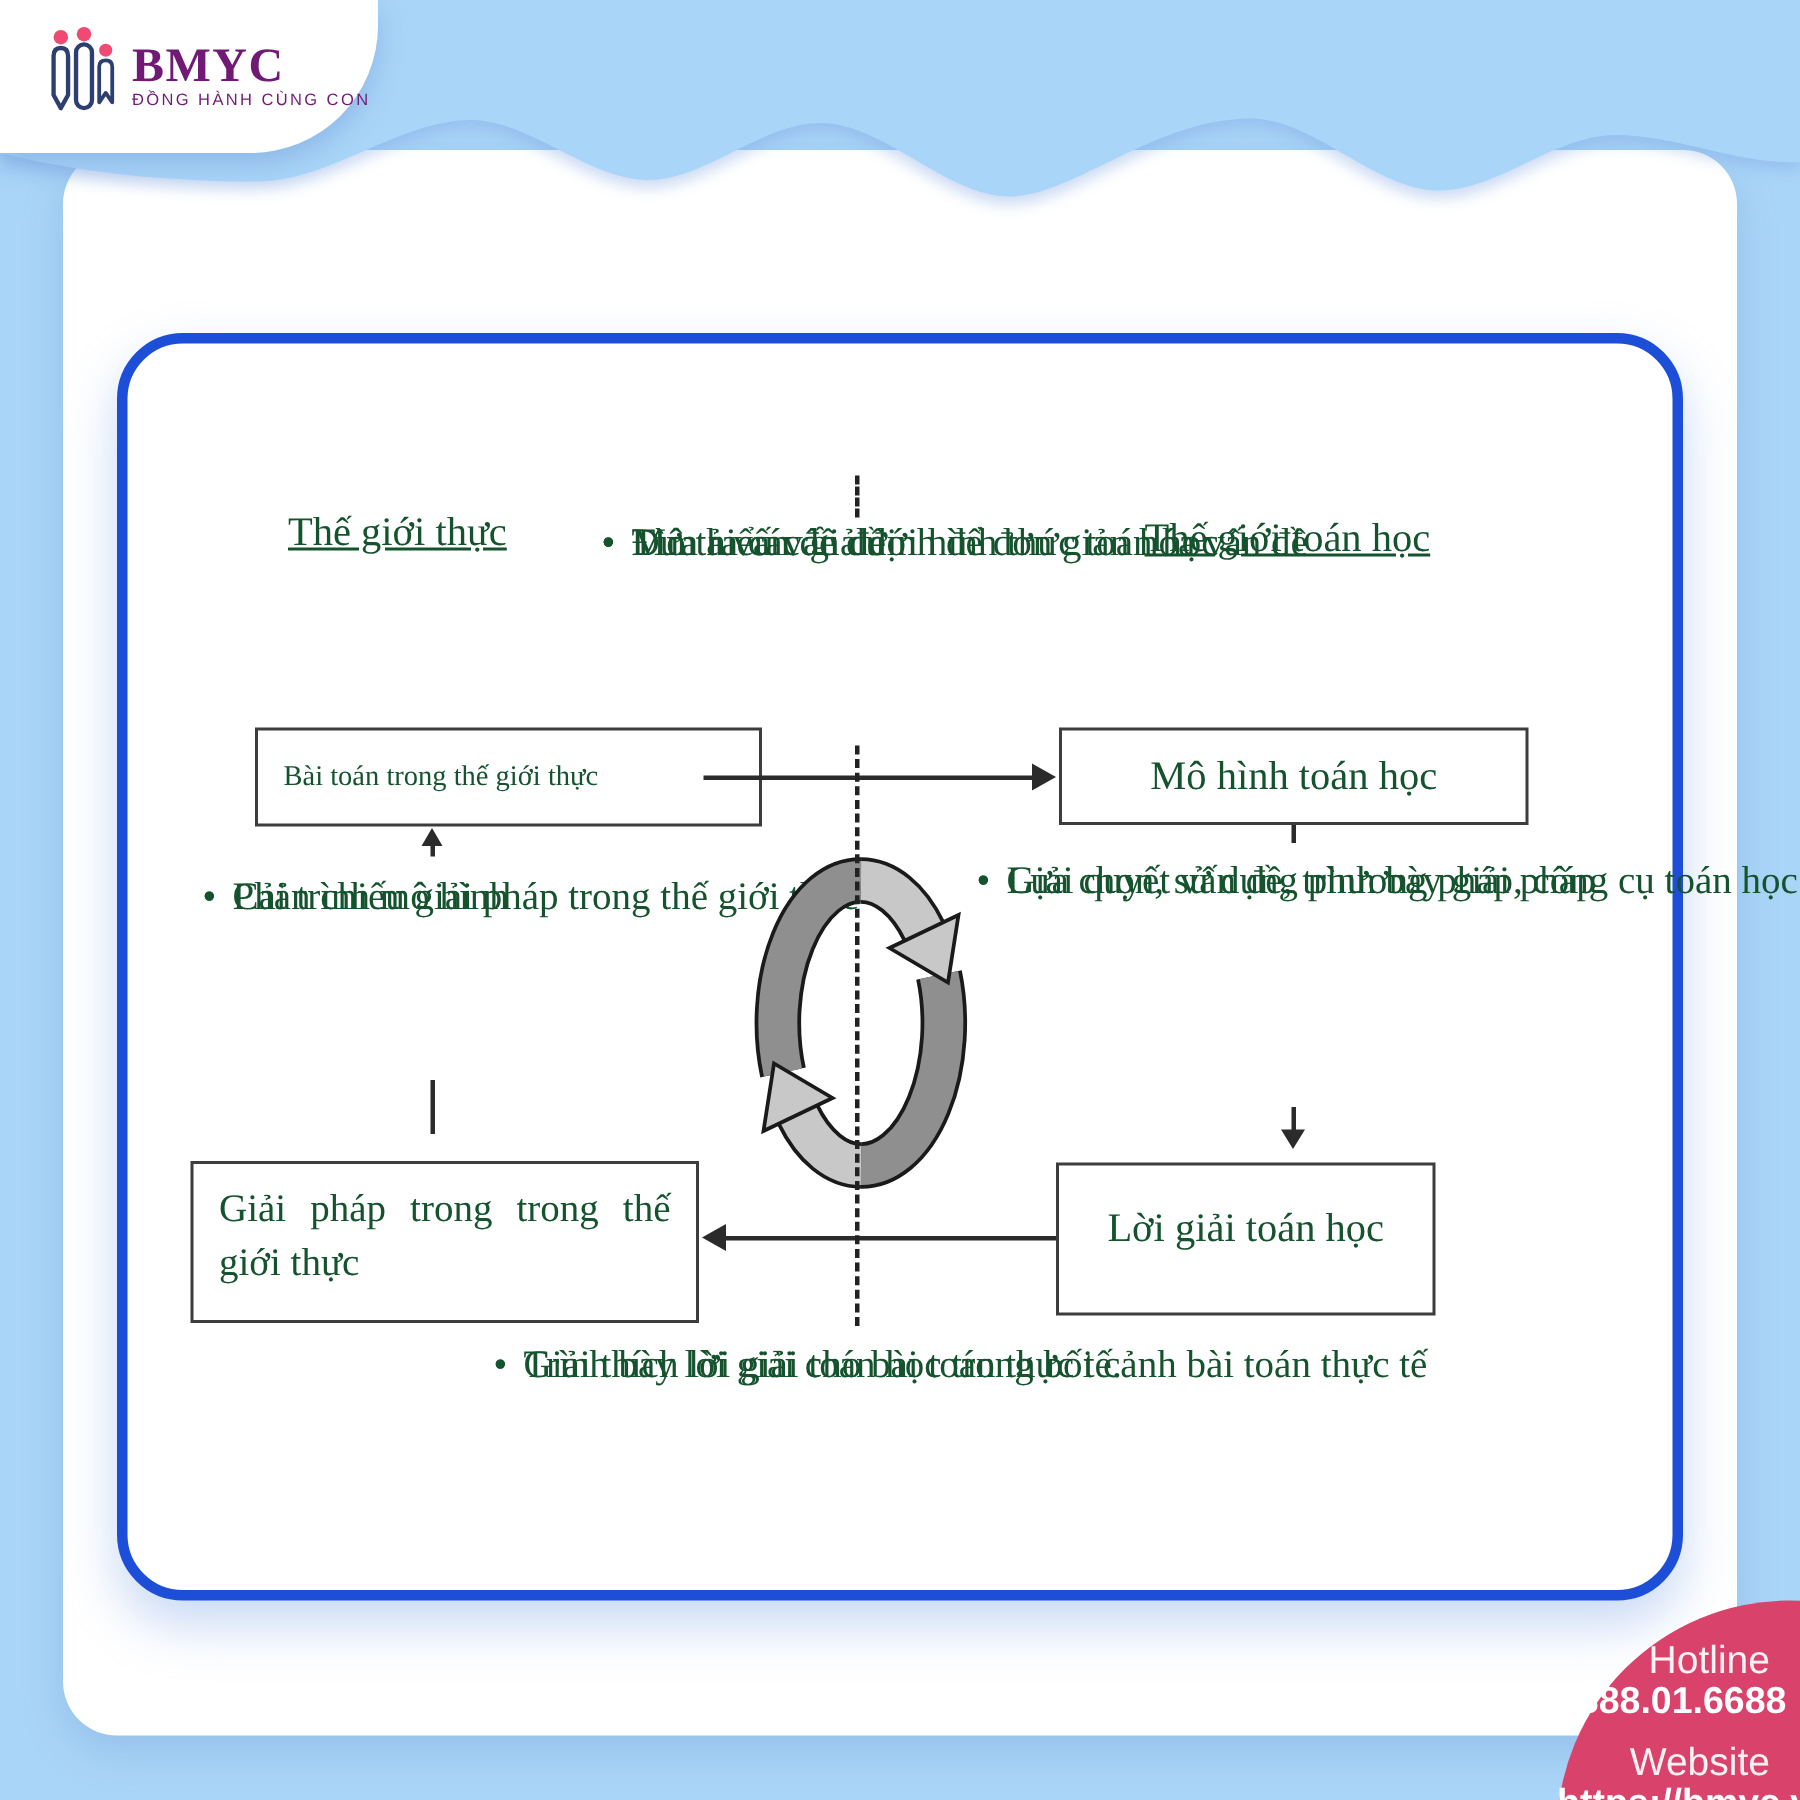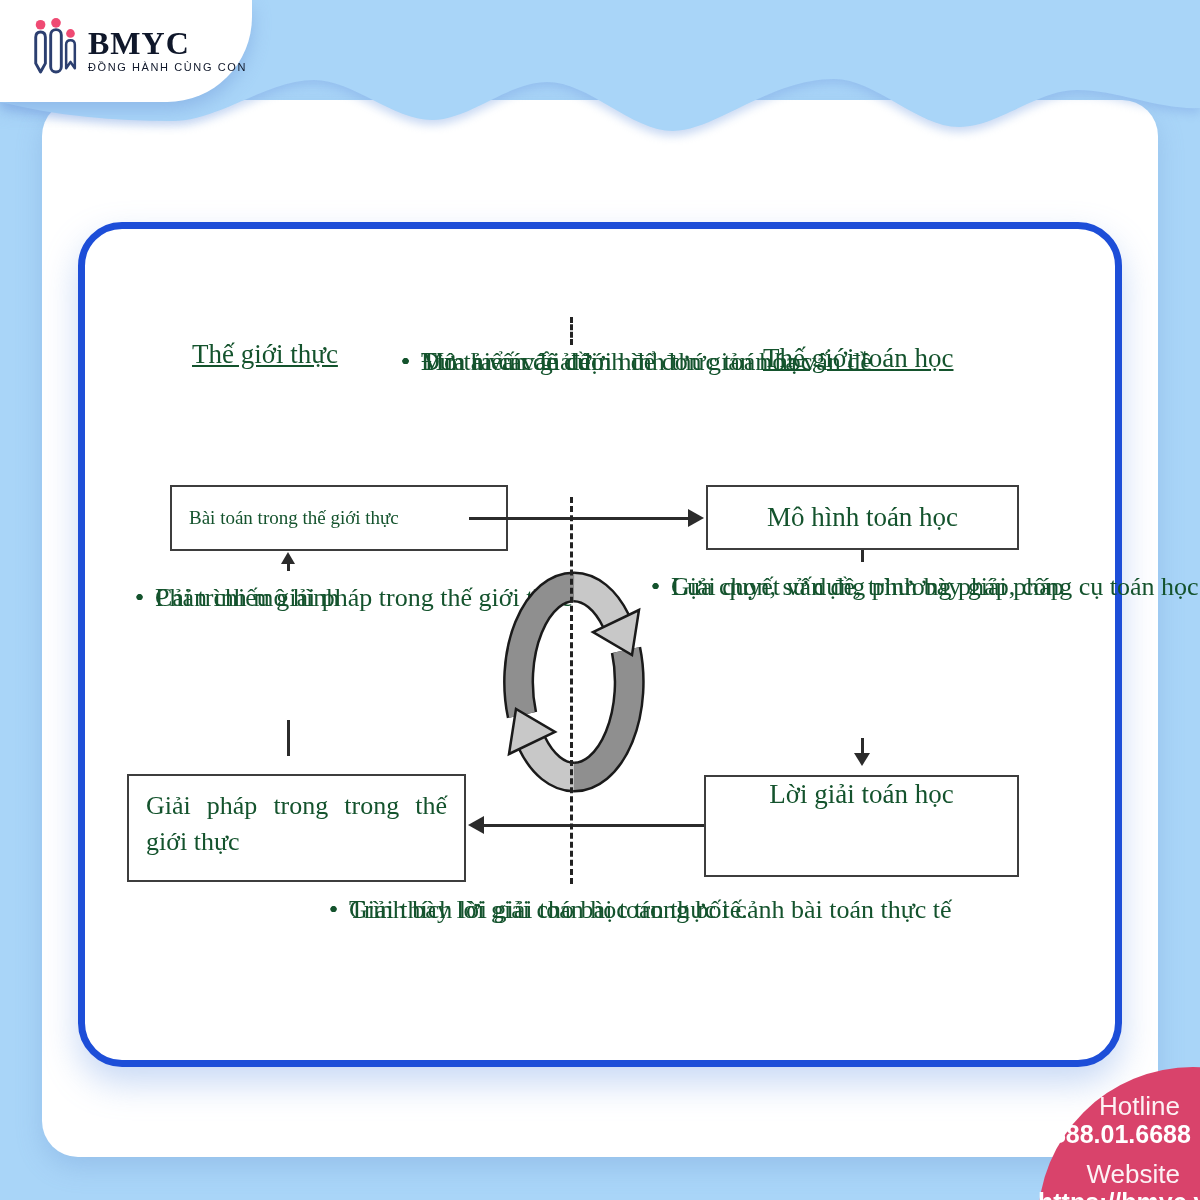--- a/index.html
+++ b/index.html
@@ -30,21 +30,21 @@
 
   
   .logo-blob {
     position: absolute; left: 0; top: 0;
     width: 252px; height: 102px;
     background: #ffffff;
     border-radius: 0 0 85px 0;
     box-shadow: 0 8px 18px rgba(110,150,215,.45);
   }
   .logo-row { position: absolute; left: 30px; top: 18px; display: flex; align-items: flex-start; }
-  .logo-text { margin-left: 6px; color: #0f172a; }
+  .logo-text { margin-left: 6px; color: #701a75; }
   .brand-name {
     font-family: "Liberation Serif", "DejaVu Serif", serif;
     font-weight: bold; font-size: 32px; line-height: 34px; letter-spacing: 1px;
     margin-top: 8px;
   }
   .brand-tagline {
     font-size: 11px; font-weight: normal; letter-spacing: 1.6px; margin-top: 1px;
     white-space: nowrap;
   }
 
@@ -83,21 +83,21 @@
   .bottom-bullets { left: 242px; top: 664px; width: 700px; }
 
   .fbox {
     border: 2px solid #3d3d3d;
     background: #fff;
     display: flex;
   }
   .box-tl { left: 45px;  top: 256px; width: 338px; height: 66px;  align-items: center; padding-left: 17px; font-size: 19px; white-space: nowrap; margin-left: 40px; }
   .box-tr { left: 621px; top: 256px; width: 313px; height: 65px;  align-items: center; justify-content: center; font-size: 27px; }
   .box-bl { left: 42px;  top: 545px; width: 339px; height: 108px; padding: 12px 17px 0 17px; font-size: 26px; line-height: 36px; display: block; text-align: justify; }
-  .box-br { left: 619px; top: 546px; width: 315px; height: 102px; justify-content: center; padding-top: 2px; font-size: 27px; }
+  .box-br { left: 619px; top: 546px; width: 253px; height: 102px; justify-content: center; padding-top: 26px; font-size: 27px; }
 
   .hline, .vline { background: #2b2b2b; }
   .tri { width: 0; height: 0; }
 
   
   .a1-line { left: 384px; top: 288px; width: 222px; height: 2.5px; }
   .a1-head { left: 603px; top: 280px; border-left: 16px solid #2b2b2b; border-top: 9px solid transparent; border-bottom: 9px solid transparent; }
   
   .a2-head { left: 196px; top: 323px; border-bottom: 12px solid #2b2b2b; border-left: 7px solid transparent; border-right: 7px solid transparent; }
   .a2-line { left: 202px; top: 334px; width: 2.5px; height: 8px; }

